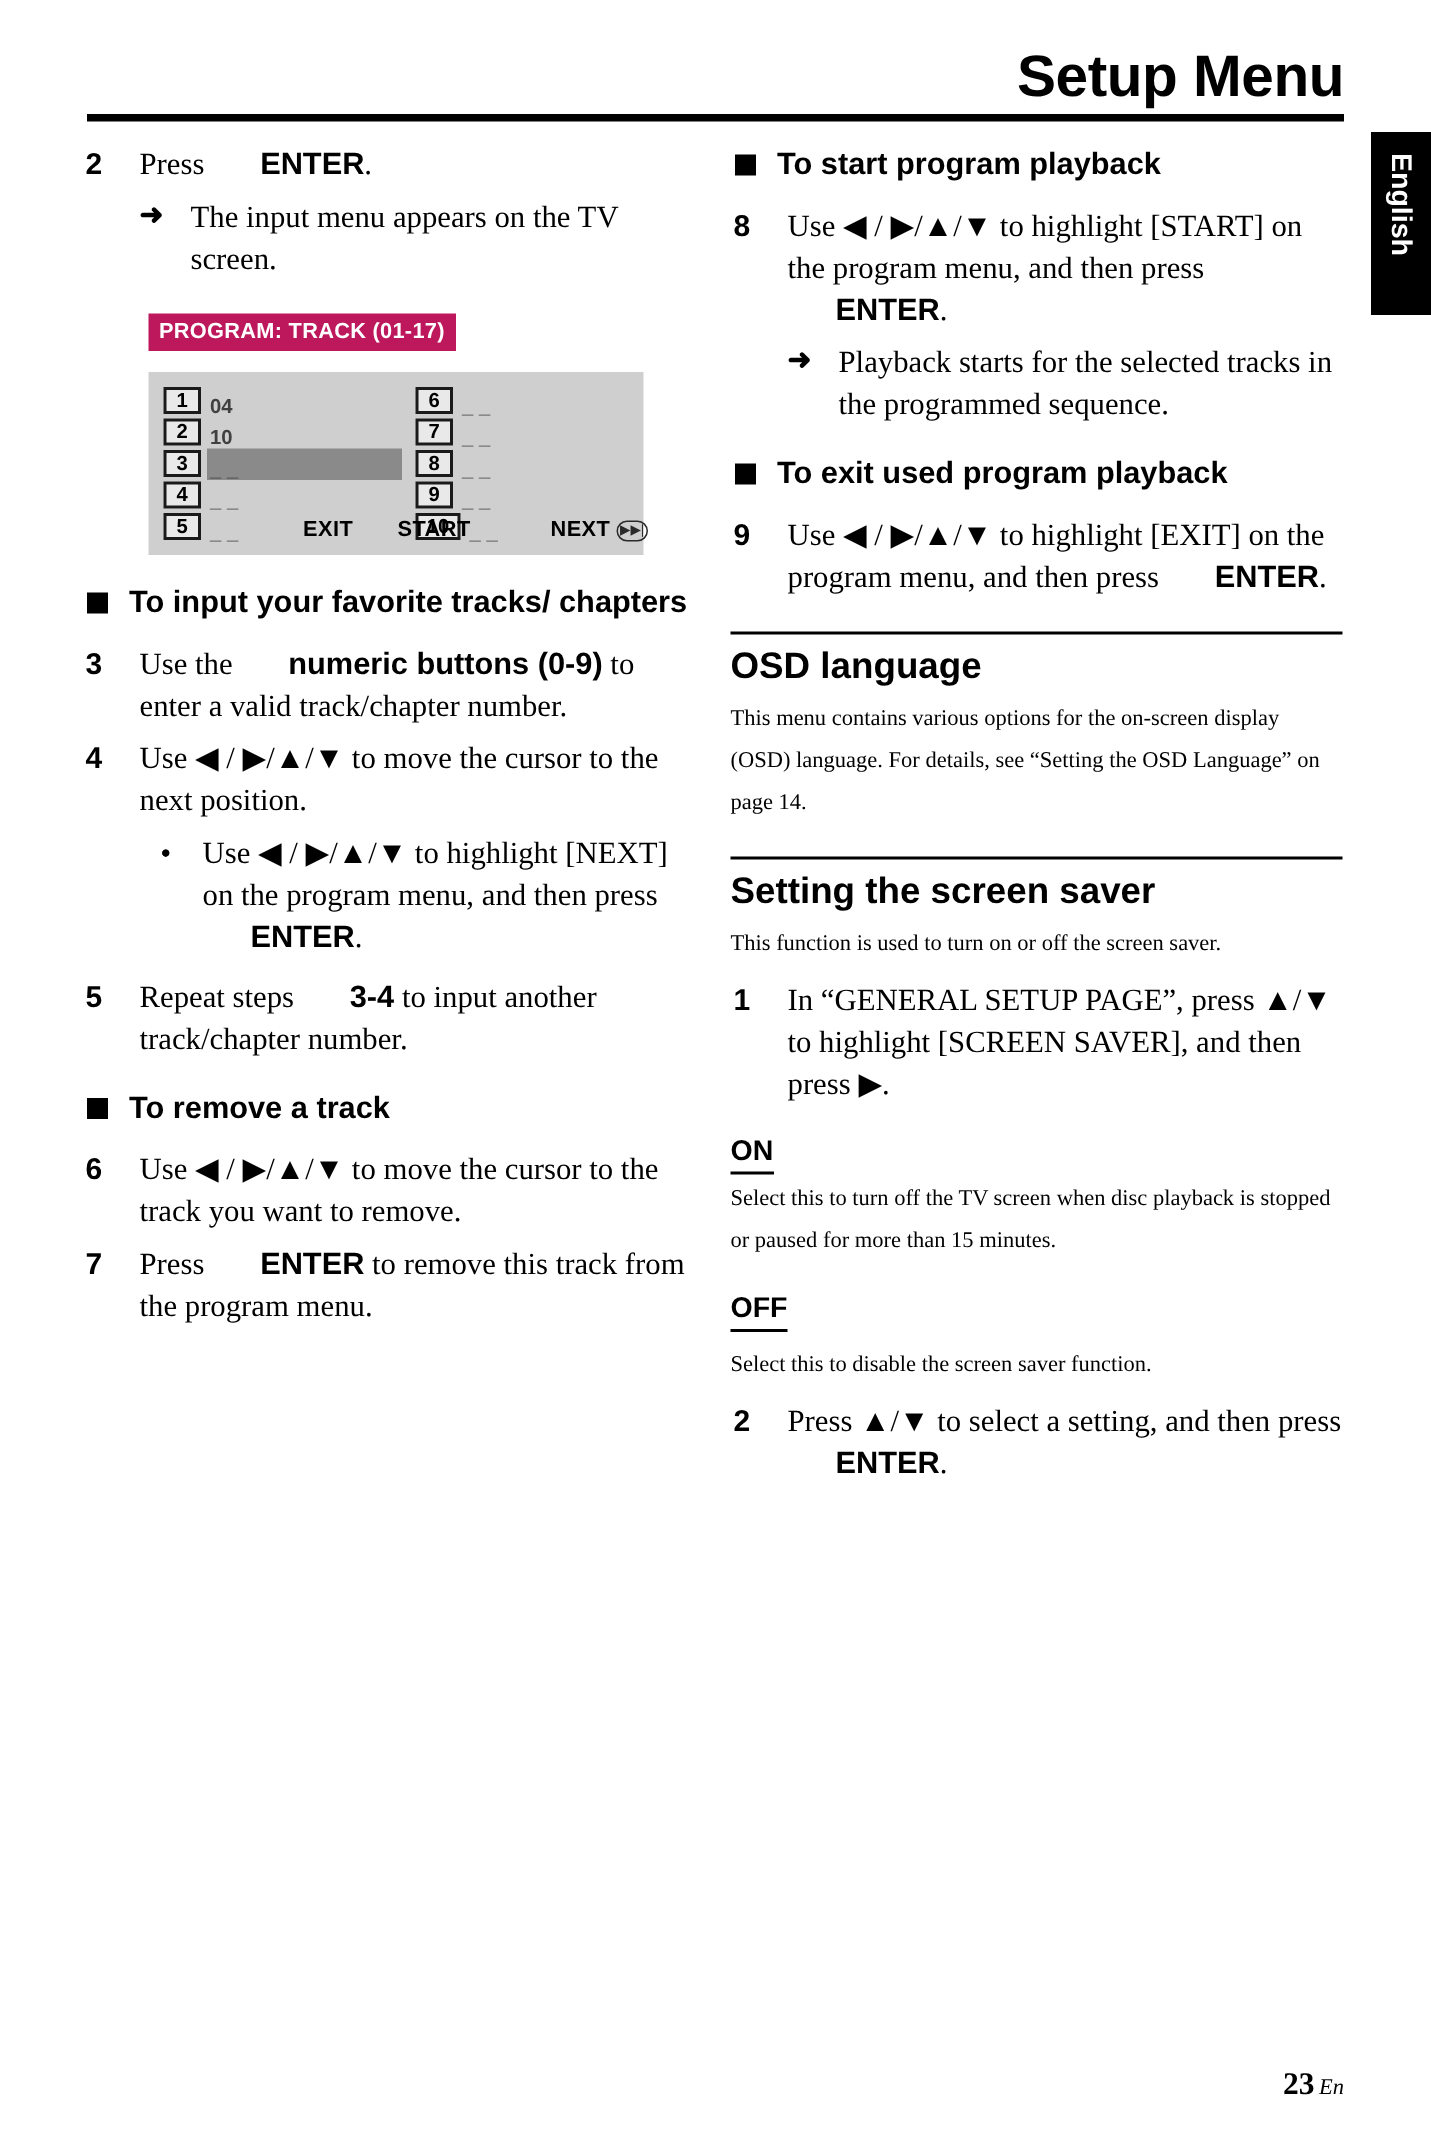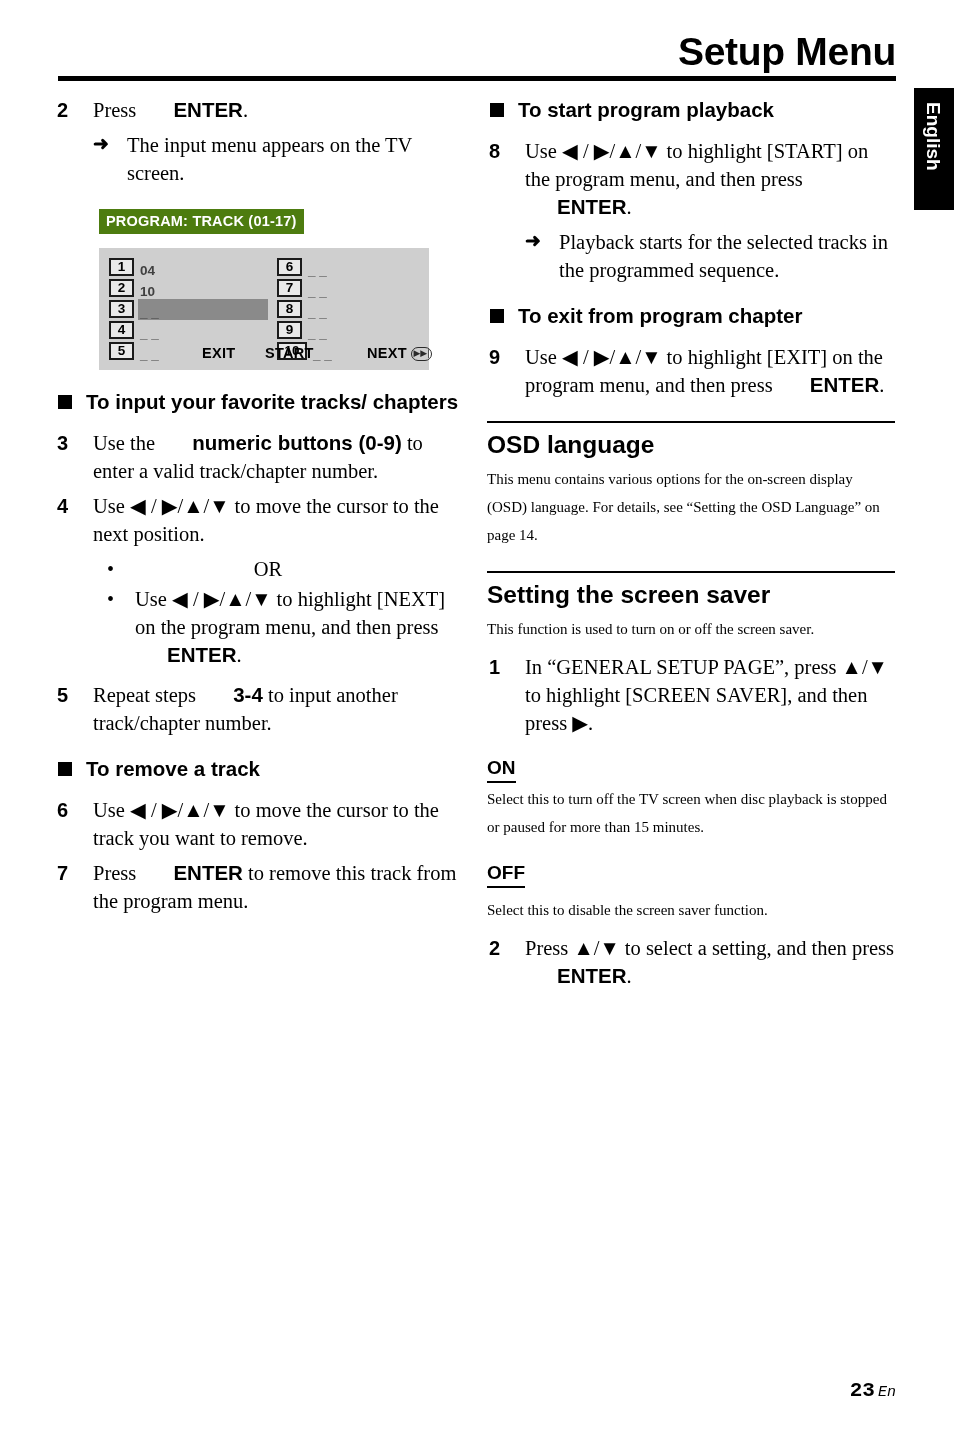--- a/index.html
+++ b/index.html
@@ -167,21 +167,21 @@
 
   b.sans { font-family: "Liberation Sans", sans-serif; font-weight: bold; margin-left: 32px; }
 
   
   .figure {
     margin: 22px 0 0 44px;
     width: 330px;
   }
   .fig-badge {
     display: inline-block;
-    background: #4d7c0f;
+    background: #be185d;
     color: #ffffff;
     font-family: "Liberation Sans", sans-serif;
     font-weight: bold;
     font-size: 14.5px;
     letter-spacing: 0.2px;
     padding: 4px 7px 5px 7px;
   }
   .fig-screen {
     margin-top: 14px;
     width: 330px;
@@ -254,21 +254,21 @@
     text-align: center;
     color: #2a2a2a;
     overflow: hidden;
   }
 
   
   .footer {
     position: absolute;
     right: 58px;
     bottom: 28px;
-    font-family: Liberation Mono, monospace;
+    font-family: Liberation Serif, serif;
   }
   .footer .pg {
     font-weight: bold;
     font-size: 21px;
   }
   .footer .en {
     font-style: italic;
     font-size: 15px;
     margin-left: 3px;
   }
@@ -362,21 +362,20 @@
   </div>
 
   <div class="step">
     <span class="num">4</span><span>Use ◀ / ▶/▲/▼ to move the cursor to the next position.</span>
   </div>
 
   <div class="bullet-item">
     <span class="bl">•</span>
   </div>
 
-  <div class="or-line">OR</div>
 
   <div class="bullet-item">
     <span class="bl">•</span><span>Use ◀ / ▶/▲/▼ to highlight [NEXT] on the program menu, and then press </span><b class="sans">ENTER</b><span>.</span>
   </div>
 
   <div class="step" style="margin-top:12px;">
     <span class="num">5</span><span>Repeat steps </span><b class="sans">3-4</b><span> to input another track/chapter number.</span>
   </div>
 
   <div class="sub-head">
@@ -401,21 +400,21 @@
 
   <div class="step">
     <span class="num">8</span><span>Use ◀ / ▶/▲/▼ to highlight [START] on the program menu, and then press </span><b class="sans">ENTER</b><span>.</span>
   </div>
 
   <div class="arrow-item">
     <span class="arw">➜</span><span>Playback starts for the selected tracks in the programmed sequence.</span>
   </div>
 
   <div class="sub-head">
-    <span class="sq"></span><span>To exit from program chapter</span>
+    <span class="sq"></span><span>To exit used program playback</span>
   </div>
 
   <div class="step">
     <span class="num">9</span><span>Use ◀ / ▶/▲/▼ to highlight [EXIT] on the program menu, and then press </span><b class="sans">ENTER</b><span>.</span>
   </div>
 
   <div class="sec-rule"></div>
   <div class="sec-head">OSD language</div>
   <div class="body-par">This menu contains various options for the on-screen display (OSD) language. For details, see “Setting the OSD Language” on page 14.</div>
 

